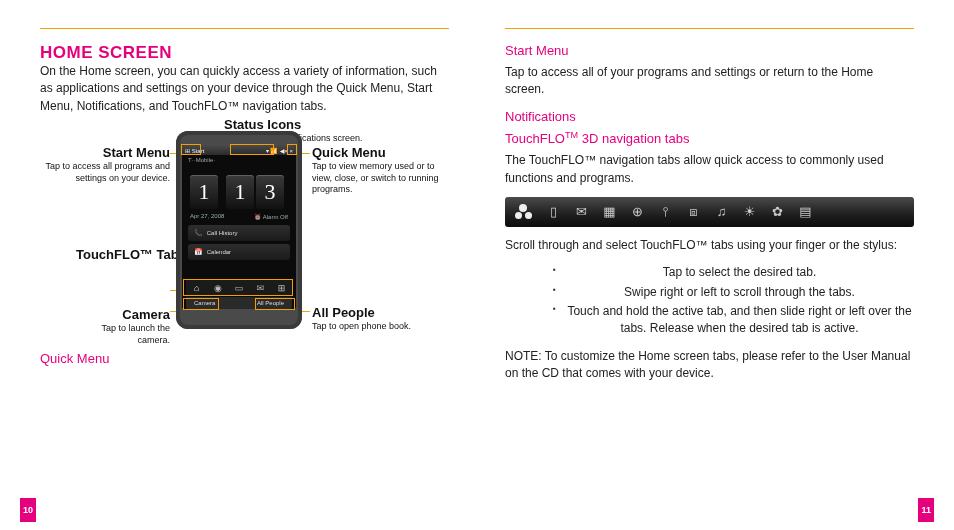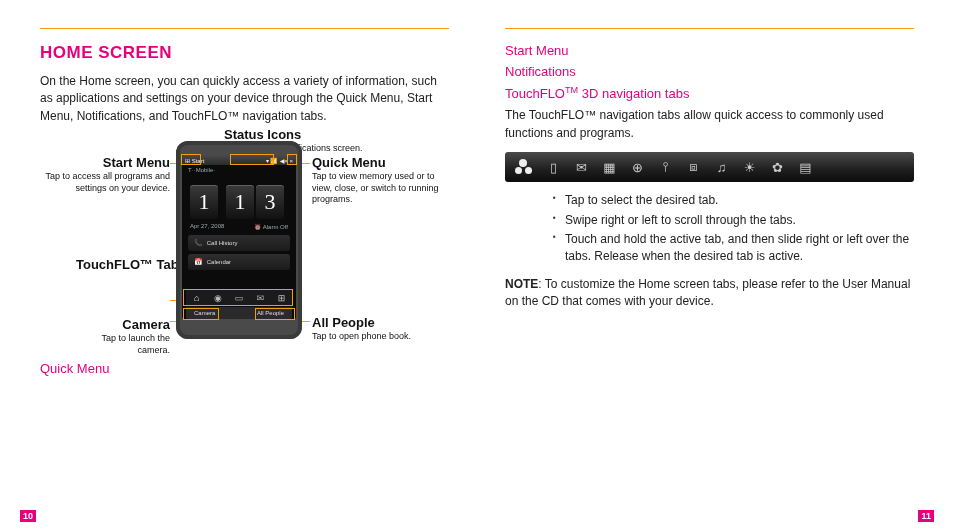--- a/index.html
+++ b/index.html
@@ -24,43 +24,43 @@
   }
   .rule {
     border-top: 1px solid #f59e0b;
     margin-bottom: 14px;
   }
   h1.title {
     color: #e6007e;
     font-size: 17px;
     font-weight: bold;
     letter-spacing: .5px;
-    margin-bottom: 10px;
+    margin-bottom: 0;
   }
   p { line-height: 1.45; margin-bottom: 10px; }
   .sub {
     color: #e6007e;
     font-weight: 500;
     font-size: 13px;
     margin-top: 6px;
     margin-bottom: 6px;
   }
   sup { font-size: .7em; }
   .bullets { margin: 4px 0 10px 48px; }
-  .bullets li { list-style: none; position: relative; padding-left: 12px; line-height: 1.45; margin-bottom: 2px;}
+  .bullets li { list-style: none; position: relative; padding-left: 12px; line-height: 1.45; margin-bottom: 2px; text-align: center;}
   .bullets li::before { content: "▪"; position: absolute; left: 0; top: 0; font-size: 8px; color:#222;}
-  .note b { font-weight: bold; }
+  .note b { font-weight: normal; }
   .pagenum {
     position: absolute;
     bottom: 8px;
     background: #e6007e;
     color: #fff;
     font-size: 9px;
     font-weight: bold;
-    padding: 1px 3px;
+    padding: 7px 3px;
   }
   .pagenum.left { left: 20px; }
   .pagenum.right { right: 20px; text-align: right; }
 
   
   .figwrap {
     position: relative;
     height: 220px;
     margin: 2px 0 6px 0;
   }
@@ -264,40 +264,42 @@
       </div>
     </div>
 
     <div class="sub">Quick Menu</div>
   </div>
 
   <div class="col">
     <div class="rule"></div>
 
     <div class="sub">Start Menu</div>
+    <p>Tap to access all of your programs and settings or return to the Home screen.</p>
 
     <div class="sub">Notifications</div>
 
     <div class="sub">TouchFLO<sup>TM</sup> 3D navigation tabs</div>
     <p>The TouchFLO™ navigation tabs allow quick access to commonly used functions and programs.</p>
 
     <div class="tabstrip">
       <span class="home3"></span>
       <span class="ic">▯</span>
       <span class="ic">✉</span>
       <span class="ic">▦</span>
       <span class="ic">⊕</span>
       <span class="ic">⫯</span>
       <span class="ic">⧈</span>
       <span class="ic">♫</span>
       <span class="ic">☀</span>
       <span class="ic">✿</span>
       <span class="ic">▤</span>
     </div>
 
+    <p>Scroll through and select TouchFLO™ tabs using your finger or the stylus:</p>
     <ul class="bullets">
       <li>Tap to select the desired tab.</li>
       <li>Swipe right or left to scroll through the tabs.</li>
       <li>Touch and hold the active tab, and then slide right or left over the tabs. Release when the desired tab is active.</li>
     </ul>
 
     <p class="note">
       <b>NOTE</b><span>: To customize the Home screen tabs, please refer to the User Manual on the CD that comes with your device.</span>
     </p>
   </div>

